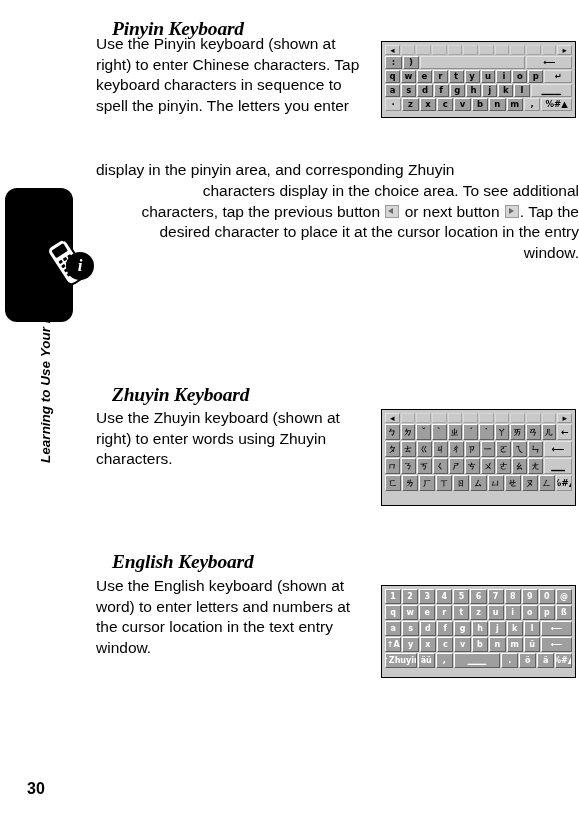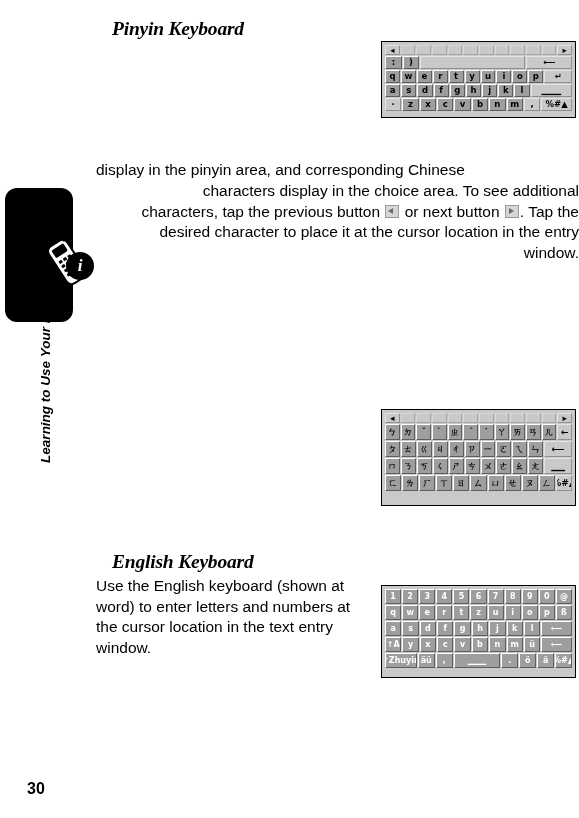--- a/index.html
+++ b/index.html
@@ -136,27 +136,30 @@
 
     <div class="side-label">Learning to Use Your Phone</div>
 
     <div class="page-num">30</div>
   </div>
 
   <div class="content">
 
     <h2 class="sec" style="position:absolute;left:0;top:2px;">Pinyin Keyboard</h2>
 
-
-    <p class="body" style="position:absolute;left:0;top:160px;width:483px;"><span>display in the pinyin area, and corresponding Chinese</span></p>
+    <p class="body" style="position:absolute;left:0;top:34px;width:270px;"><span>Use the Pinyin keyboard (shown at right) to enter Chinese characters. Tap keyboard characters in sequence to spell the pinyin. The letters you enter</span></p>
+
+    <p class="body" style="position:absolute;left:0;top:160px;width:483px;"><span>display in the pinyin area, and corresponding Zhuyin</span></p>
 
     <p class="body" style="position:absolute;left:40px;top:181px;width:443px;text-align:right;">characters display in the choice area. To see additional characters, tap the previous button <span class="inline-ico prev"></span> or next button <span class="inline-ico next"></span>. Tap the desired character to place it at the cursor location in the entry window.</p>
 
 
-
+    <h2 class="sec" style="position:absolute;left:0;top:368px;">Zhuyin Keyboard</h2>
+
+    <p class="body" style="position:absolute;left:0;top:408px;width:268px;">Use the Zhuyin keyboard (shown at right) to enter words using Zhuyin characters.</p>
 
     <h2 class="sec" style="position:absolute;left:0;top:535px;">English Keyboard</h2>
 
     <p class="body" style="position:absolute;left:0;top:576px;width:272px;">Use the English keyboard (shown at word) to enter letters and numbers at the cursor location in the text entry window.</p>
 
     <div class="kbd py" id="pinyin-kbd">
         <div class="krow topbar">
           <div class="key light">◂</div>
           <div class="key blank"></div>
           <div class="key blank"></div>

